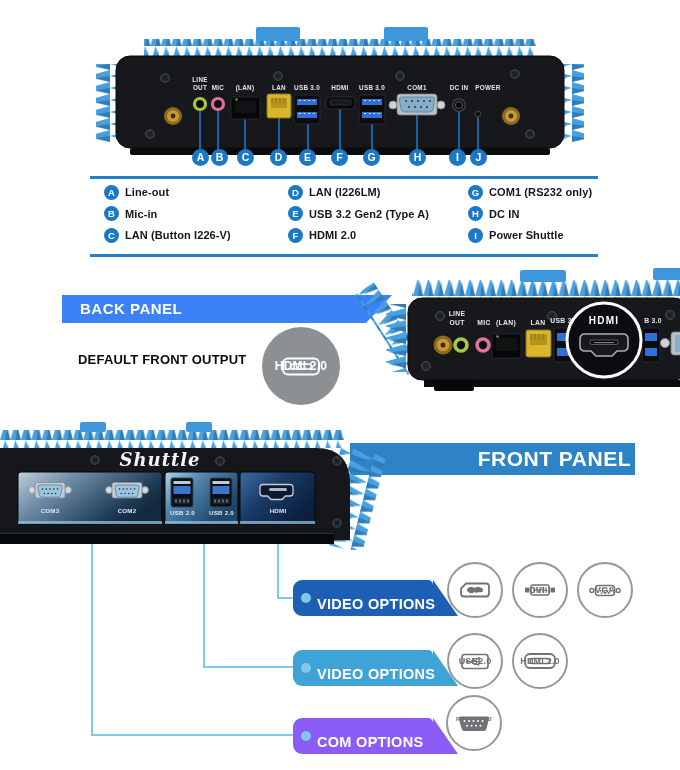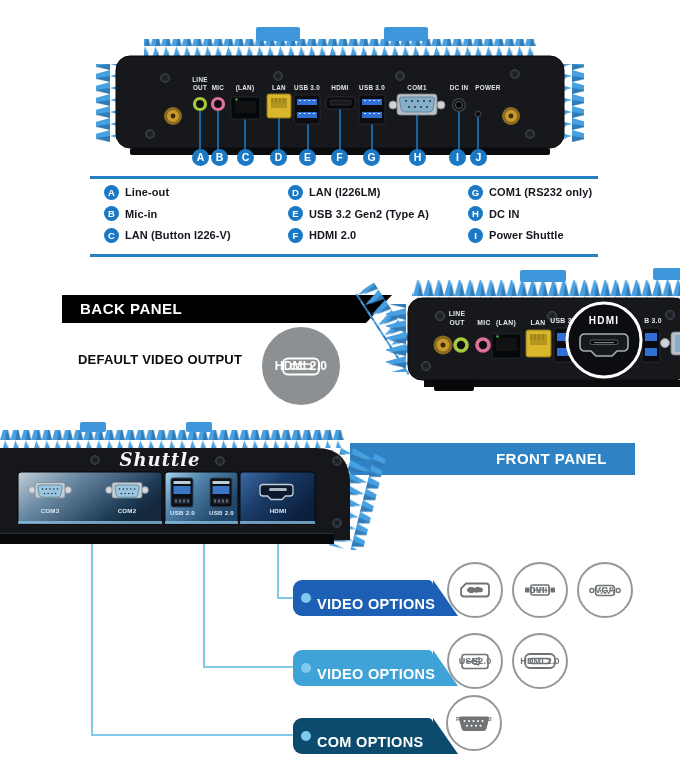--- a/index.html
+++ b/index.html
@@ -22,22 +22,22 @@
   .litem{display:flex;align-items:center;gap:6px;height:17px;}
   .lbadge{flex:0 0 15px;width:15px;height:15px;border-radius:50%;background:#1b78c4;color:#fff;
           font-size:9.5px;font-weight:bold;text-align:center;line-height:15px;}
   .ltext{font-size:11px;font-weight:bold;color:#15151f;letter-spacing:.1px;white-space:nowrap;}
   
   #back-banner{position:absolute;left:62px;top:295px;width:330px;height:28px;z-index:1;
                clip-path:polygon(0 0,100% 0,calc(100% - 26px) 100%,0 100%);}
   #back-banner span{display:block;padding-left:18px;line-height:28px;color:#fff;font-weight:bold;
                font-size:15px;letter-spacing:.5px;}
   #front-banner{position:absolute;left:350px;top:443px;width:285px;height:32px;z-index:1;text-align:right;}
-  #front-banner span{display:block;padding-right:28px;line-height:32px;color:#fff;font-weight:bold;
-               font-size:15px;letter-spacing:.5px;}
+  #front-banner span{display:block;padding-right:4px;line-height:32px;color:#fff;font-weight:bold;
+               font-size:21px;letter-spacing:.5px;}
   #default-video{position:absolute;left:78px;top:352px;font-size:13px;font-weight:bold;color:#0b0b0d;
                letter-spacing:.2px;z-index:2;}
   #hdmi-circle{position:absolute;left:262px;top:327px;width:78px;height:78px;border-radius:50%;
                background:#8d9093;display:flex;flex-direction:column;align-items:center;
                justify-content:center;gap:3px;z-index:2;}
   #hdmi-circle .hlbl{color:#fff;font-weight:bold;font-size:12px;letter-spacing:.2px;}
   
   .callout{position:absolute;left:293px;width:140px;height:36px;border-radius:9px 5px 0 9px;z-index:3;}
   .callout .tri{position:absolute;left:100%;top:0;width:25px;height:100%;background:inherit;
                 clip-path:polygon(0 0,100% 100%,0 100%);}
@@ -225,24 +225,24 @@
           <span class="lbadge">H</span>
           <span class="ltext">DC IN</span>
         </div>
       <div class="litem">
           <span class="lbadge">I</span>
           <span class="ltext">Power Shuttle</span>
         </div>
     </div>
   </div>
 
-  <div id="back-banner" style="background-color: #000000; text-decoration: underline;">
+  <div id="back-banner" style="background-color: #3b82f6;">
     <span>BACK PANEL</span>
   </div>
-  <div id="default-video">DEFAULT VIDEO OUTPUT</div>
+  <div id="default-video">DEFAULT FRONT OUTPUT</div>
   <div id="hdmi-circle">
     <svg width="42" height="21" viewBox="0 0 42 21">
       <rect x="3" y="2.5" width="36" height="16" rx="5" fill="none" stroke="#ffffff" stroke-width="2"></rect>
       <rect x="10.5" y="8" width="21" height="5" rx="2.5" fill="none" stroke="#ffffff" stroke-width="1.7"></rect>
     </svg>
     <div class="hlbl">HDMI 2.0</div>
   </div>
 
   <svg style="left:340px;top:260px;z-index:2" width="340" height="175" viewBox="0 0 340 175">
     <defs>
@@ -427,21 +427,21 @@
   <div class="callout" style="top: 580px; background-color: rgb(29, 95, 180);">
     <div class="tri"></div>
     <span class="cdot"></span>
     <span class="ctext">VIDEO OPTIONS</span>
   </div>
   <div class="callout" style="top: 650px; background-color: rgb(63, 163, 215);">
     <div class="tri"></div>
     <span class="cdot"></span>
     <span class="ctext">VIDEO OPTIONS</span>
   </div>
-  <div class="callout" style="top: 718px; background-color: #0c4a6e; text-align: center;">
+  <div class="callout" style="top: 718px; background-color: #8b5cf6; text-align: center;">
     <div class="tri"></div>
     <span class="cdot"></span>
     <span class="ctext">COM OPTIONS</span>
   </div>
 
   <div class="opt" style="left:447px;top:562px">
     <svg width="34" height="20" viewBox="0 0 34 20">
       <path d="M8,3.5 H28 Q31,3.5 31,6.5 V13.5 Q31,16.5 28,16.5 H6 Q3,16.5 3,13.5 V8.5 Z" fill="none" stroke="#6f7376" stroke-width="1.8"></path>
       <rect x="9" y="7.8" width="16" height="4.4" rx="2.2" fill="#6f7376"></rect>
     </svg>

